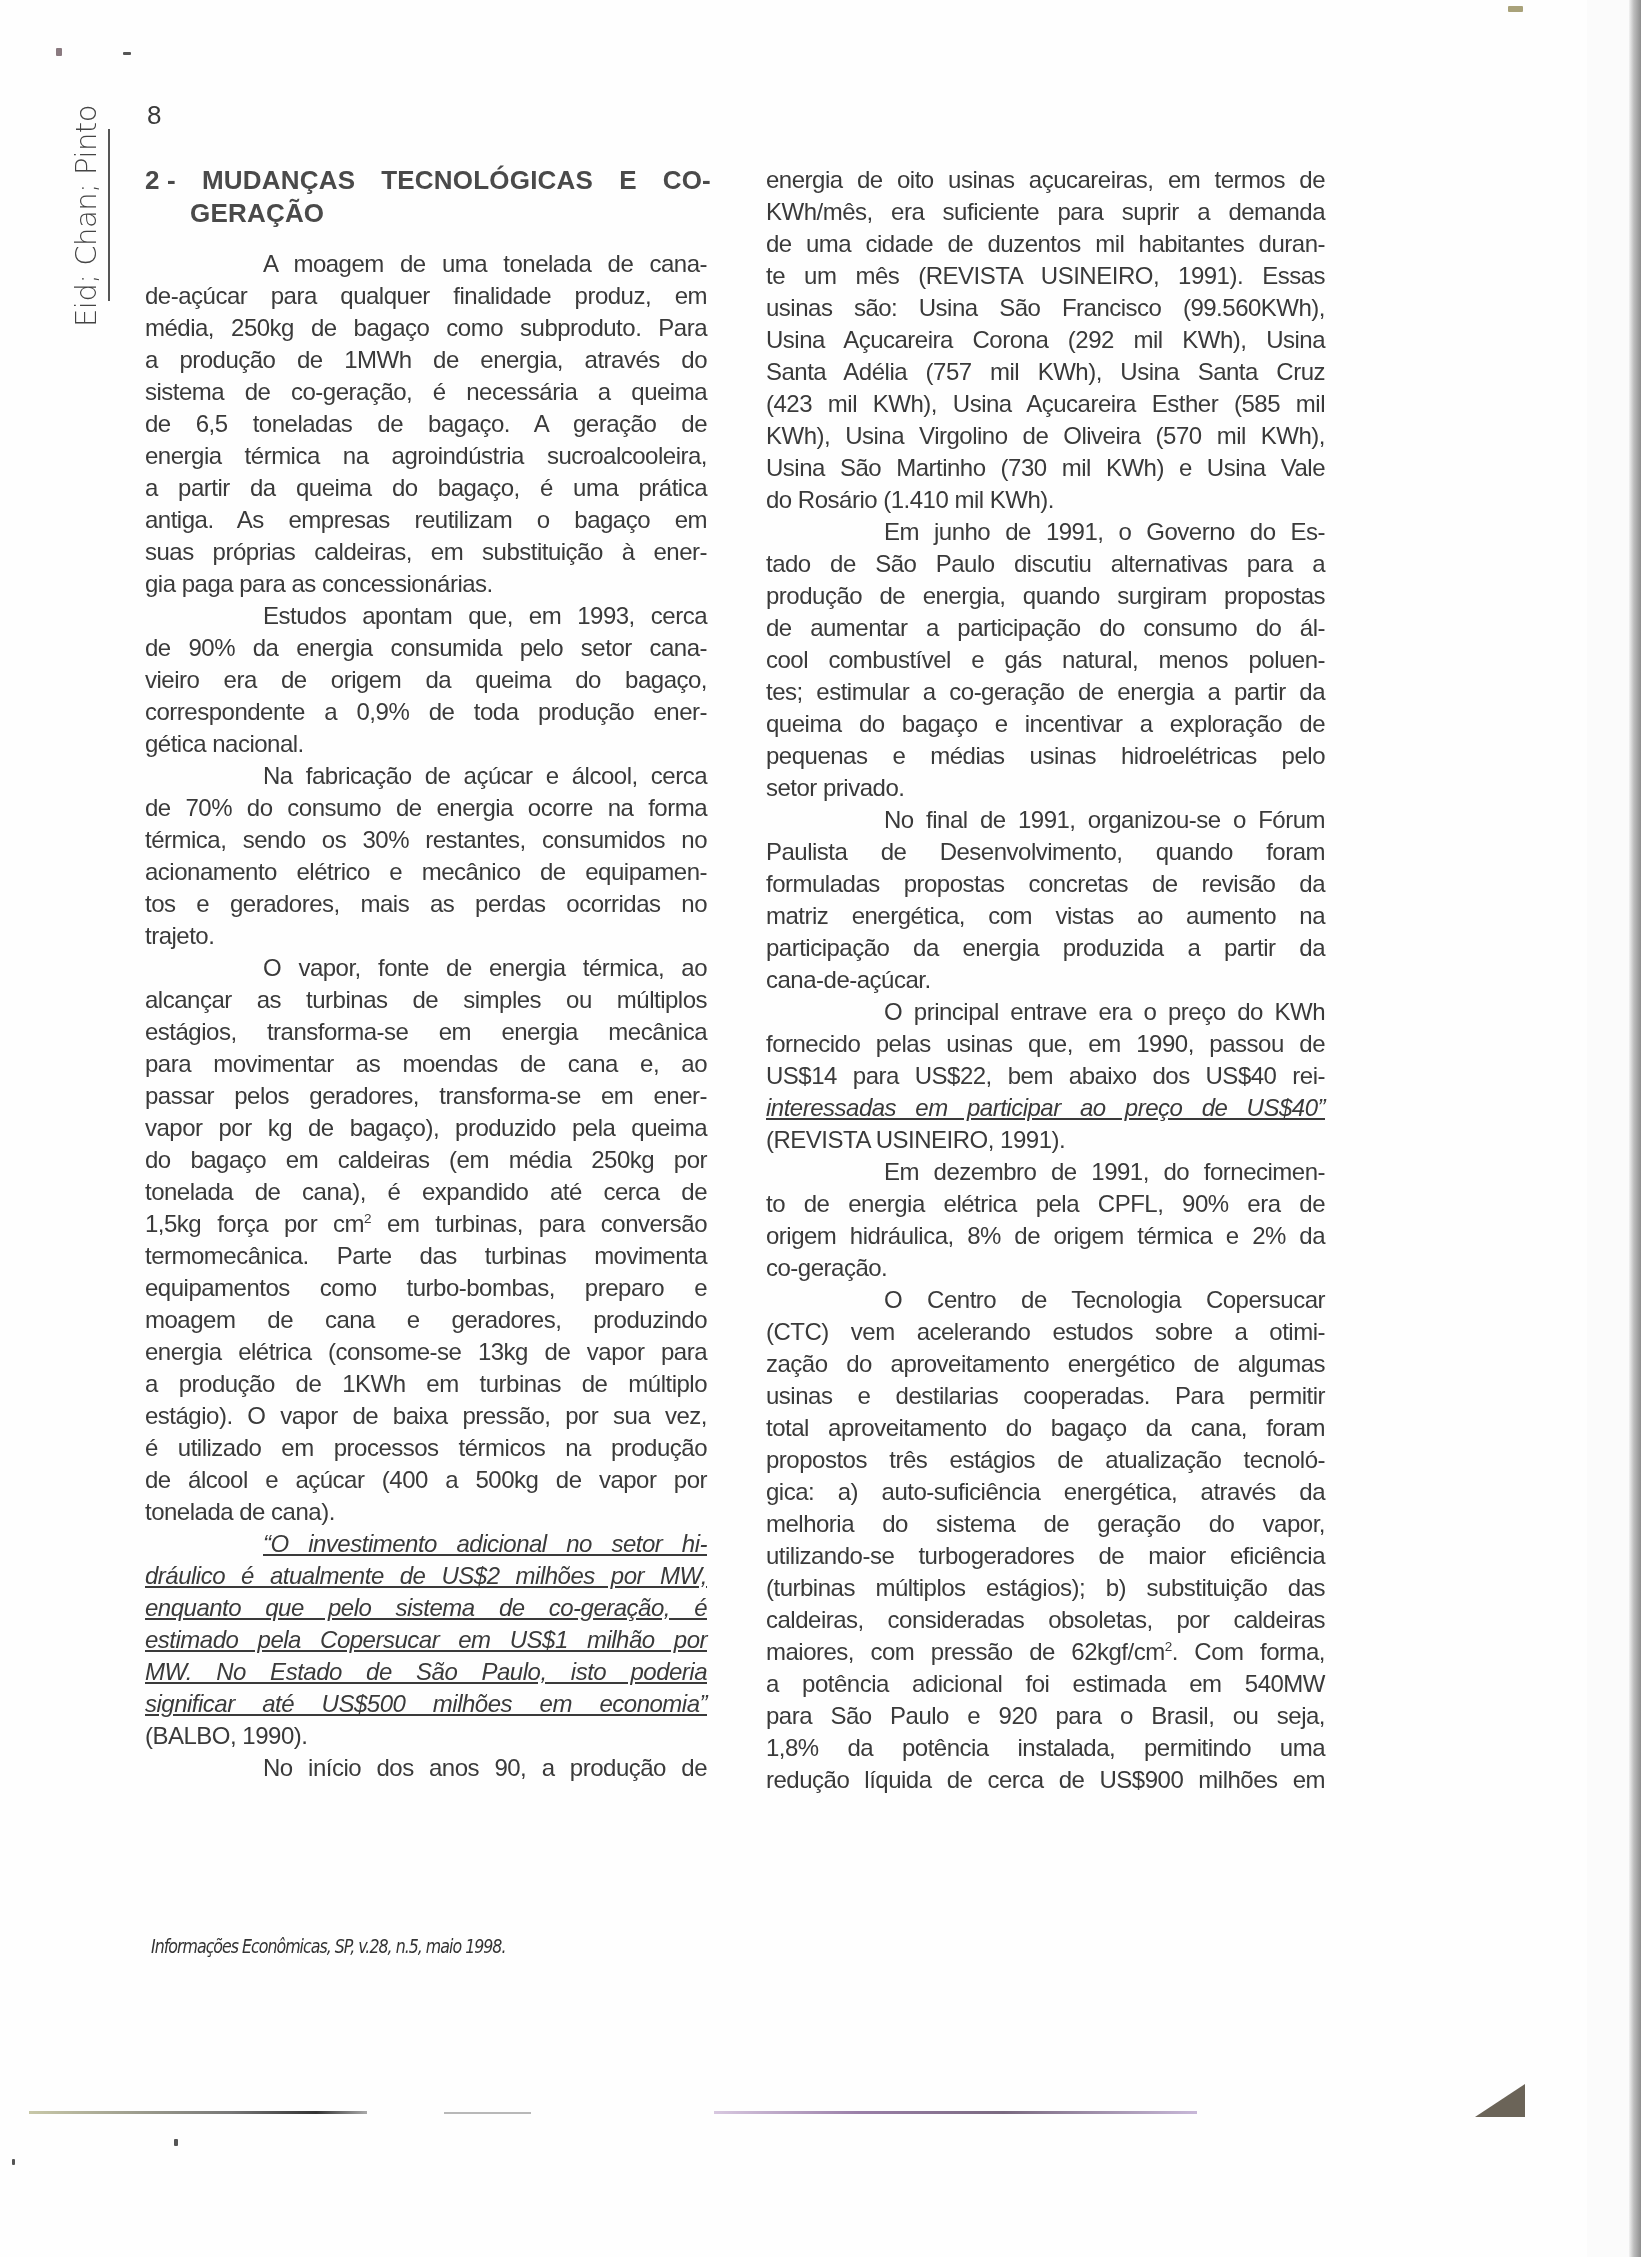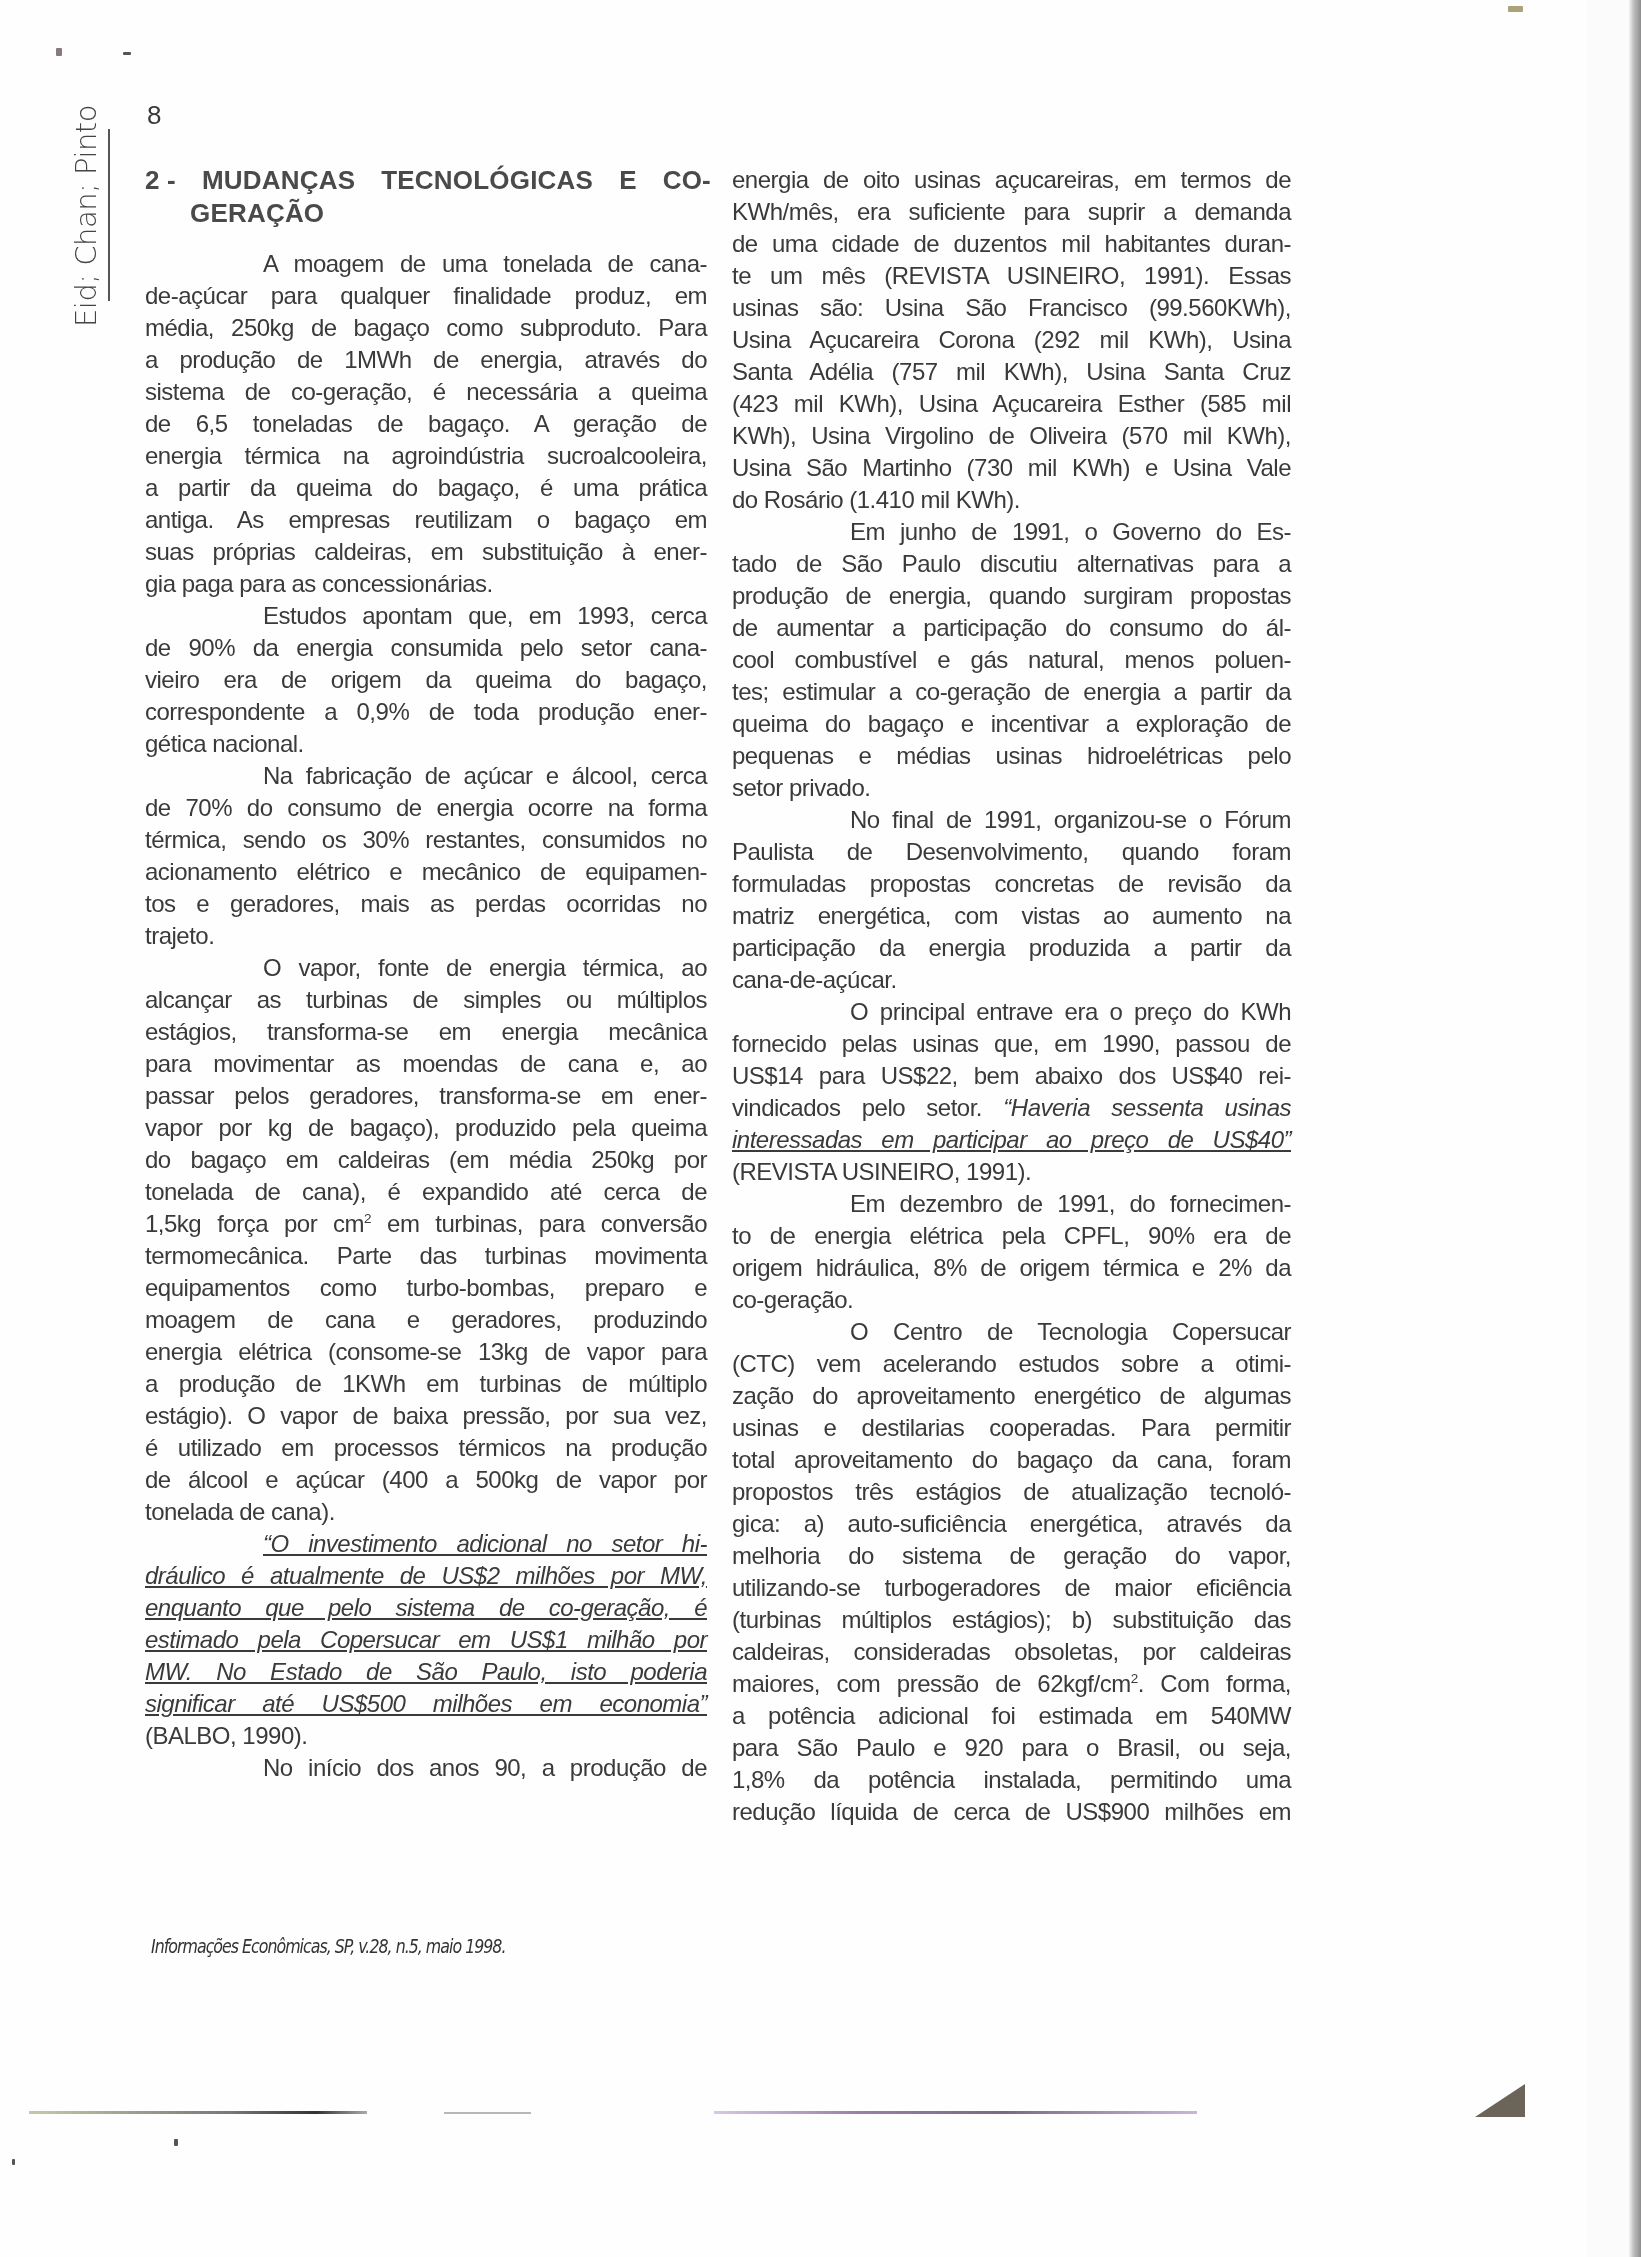--- a/index.html
+++ b/index.html
@@ -37,21 +37,21 @@
   }
   .heading {
     position: absolute; left: 145px; top: 164px; width: 566px;
     font-size: 26px; font-weight: bold; color: #4a4a4a; letter-spacing: 0.2px;
     line-height: 33px;
   }
   .heading .h-line1 { display: flex; justify-content: space-between; }
   .heading .h-line2 { padding-left: 45px; }
   .column { position: absolute; }
   .col-left { left: 145px; top: 248px; width: 562px; }
-  .col-right { left: 732px; top: 164px; width: 559px; }
+  .col-right { left: 766px; top: 164px; width: 559px; }
   .line {
     height: 32px; line-height: 32px;
     font-size: 24px; letter-spacing: -0.5px; word-spacing: 0px;
     text-align: justify; text-align-last: justify; white-space: nowrap;
     overflow: visible;
   }
   .line.last { text-align-last: left; }
   .line.indent { padding-left: 118px; }
   .line.italic { font-style: italic; text-decoration: underline; }
   .line > span { display: inline; }
@@ -194,24 +194,20 @@
     <div class="line">Paulista de Desenvolvimento, quando foram</div>
     <div class="line">formuladas propostas concretas de revisão da</div>
     <div class="line">matriz energética, com vistas ao aumento na</div>
     <div class="line">participação da energia produzida a partir da</div>
     <div class="line last">cana-de-açúcar.</div>
   </div>
   <div>
     <div class="line indent">O principal entrave era o preço do KWh</div>
     <div class="line">fornecido pelas usinas que, em 1990, passou de</div>
     <div class="line">US$14 para US$22, bem abaixo dos US$40 rei-</div>
-    <div class="line" style="text-align-last:justify;">
-      <span>vindicados pelo setor.</span>
-      <i>“Haveria sessenta usinas</i>
-    </div>
     <div class="line italic">interessadas em participar ao preço de US$40”</div>
     <div class="line last">(REVISTA USINEIRO, 1991).</div>
   </div>
   <div>
     <div class="line indent">Em dezembro de 1991, do fornecimen-</div>
     <div class="line">to de energia elétrica pela CPFL, 90% era de</div>
     <div class="line">origem hidráulica, 8% de origem térmica e 2% da</div>
     <div class="line last">co-geração.</div>
   </div>
   <div>

